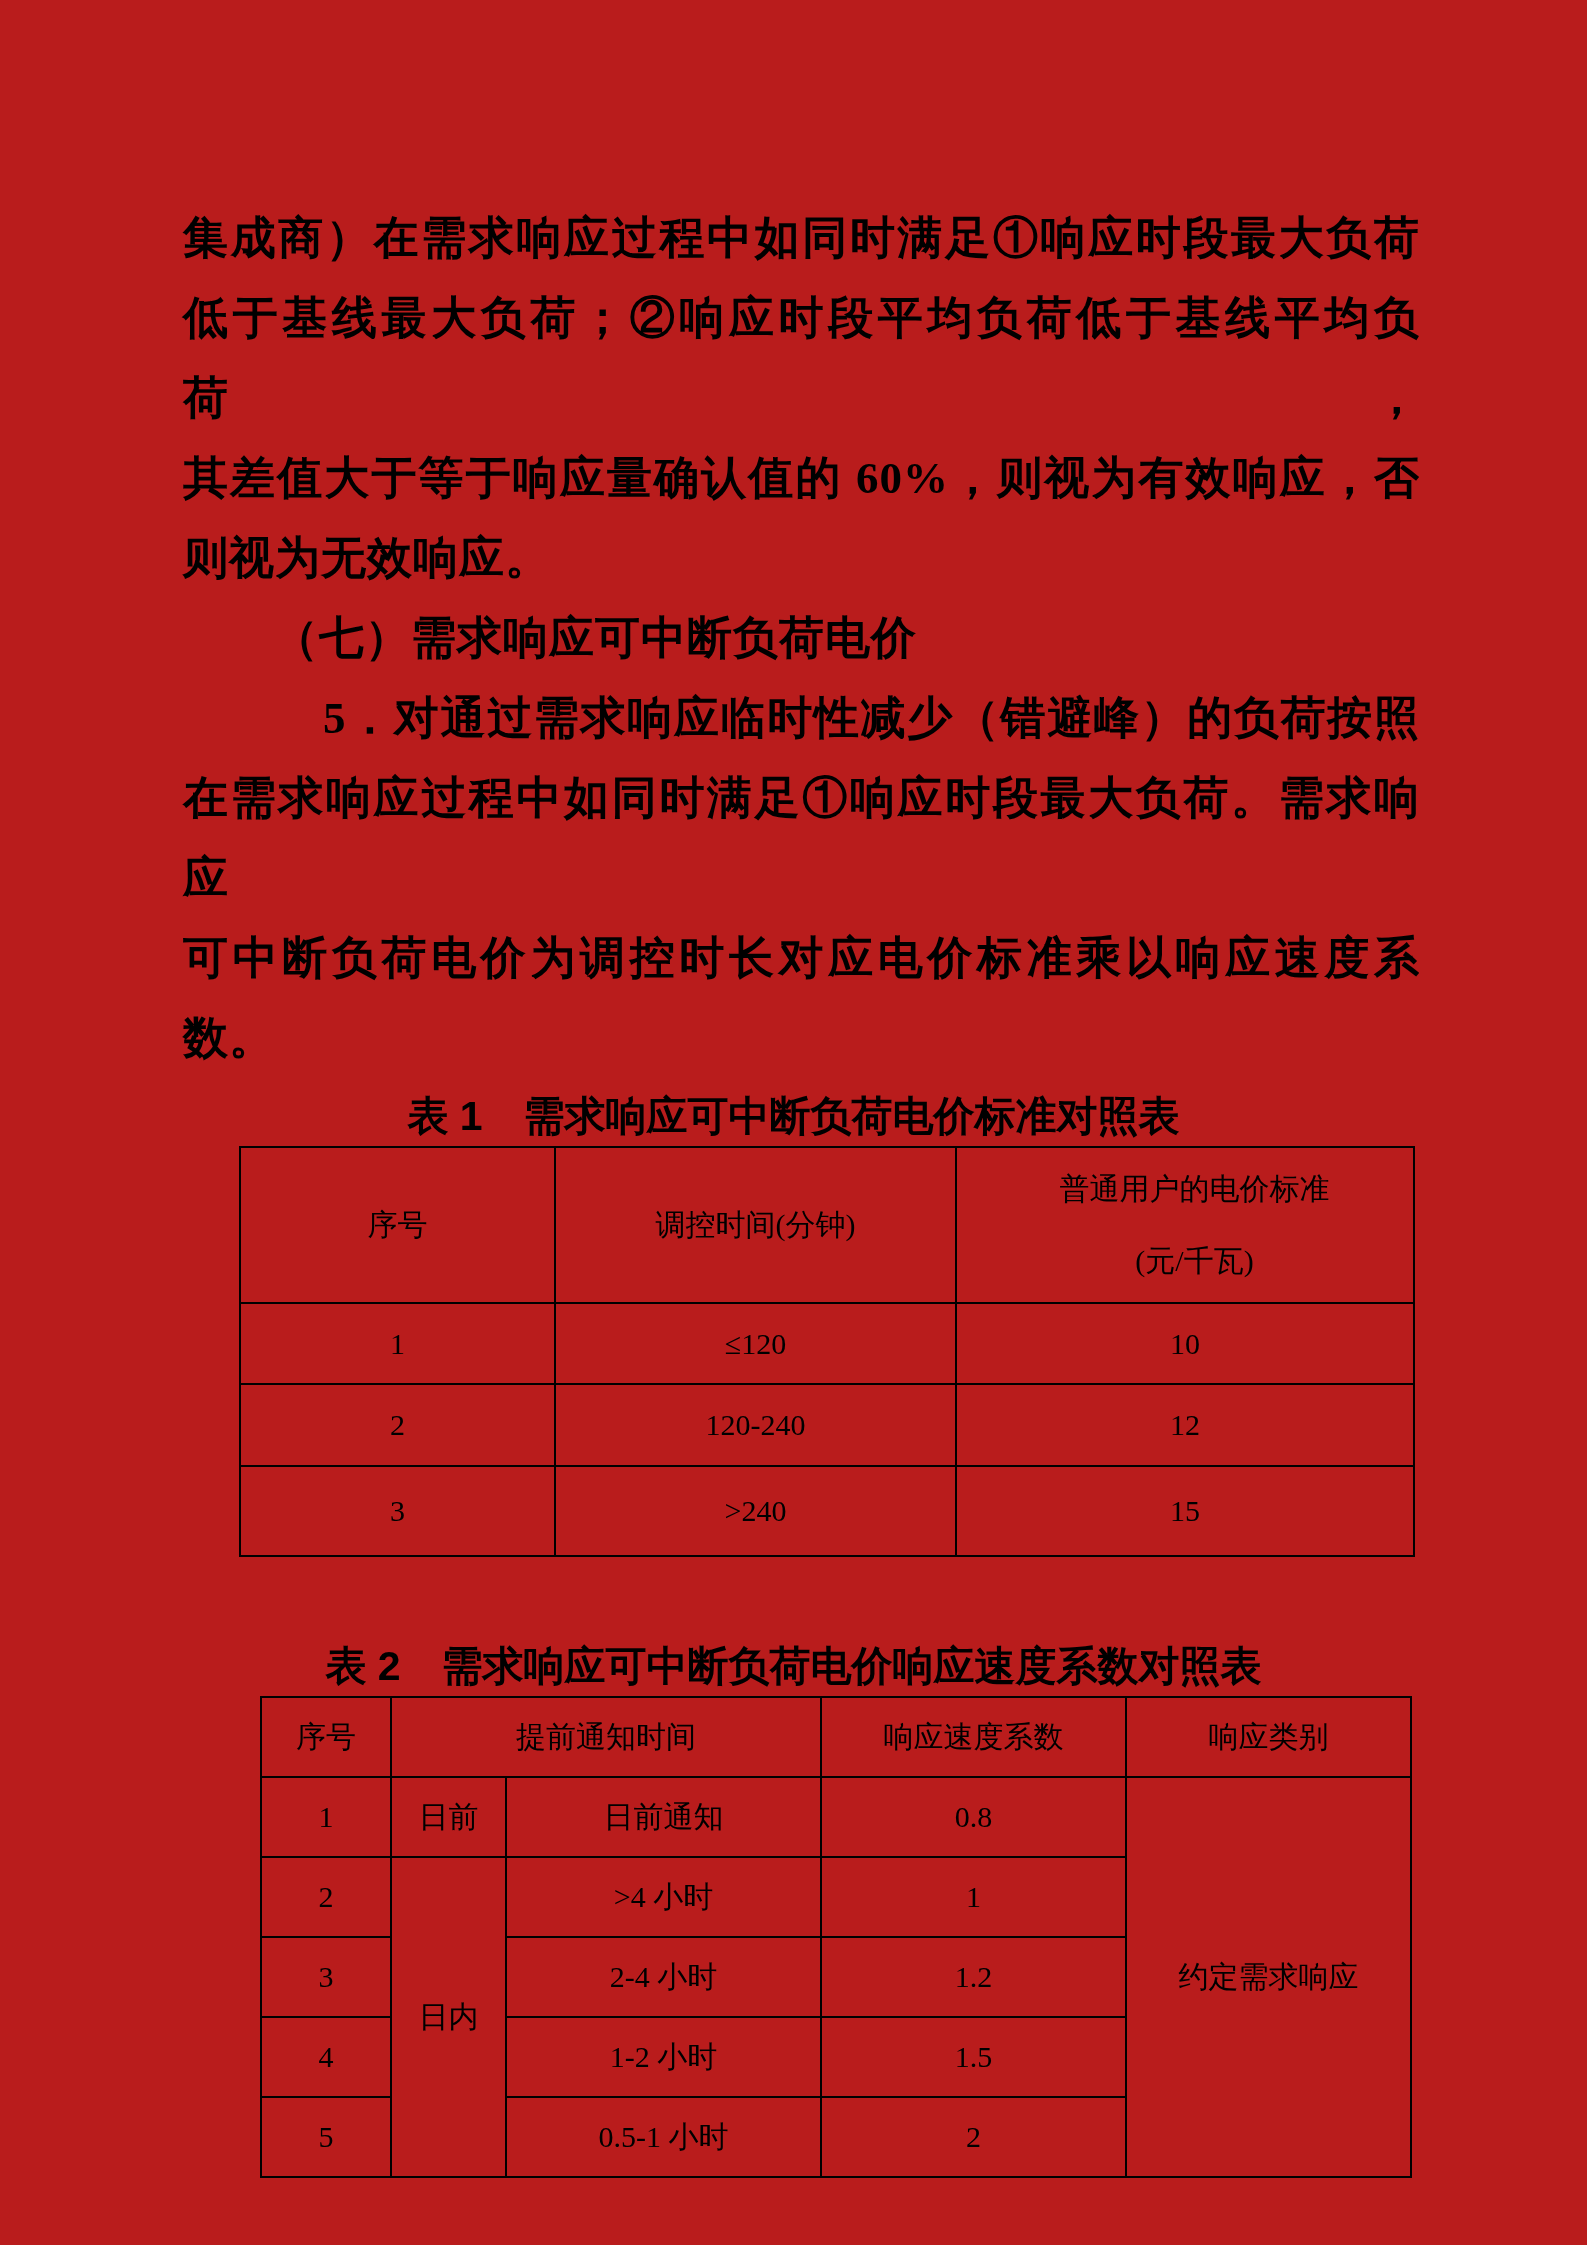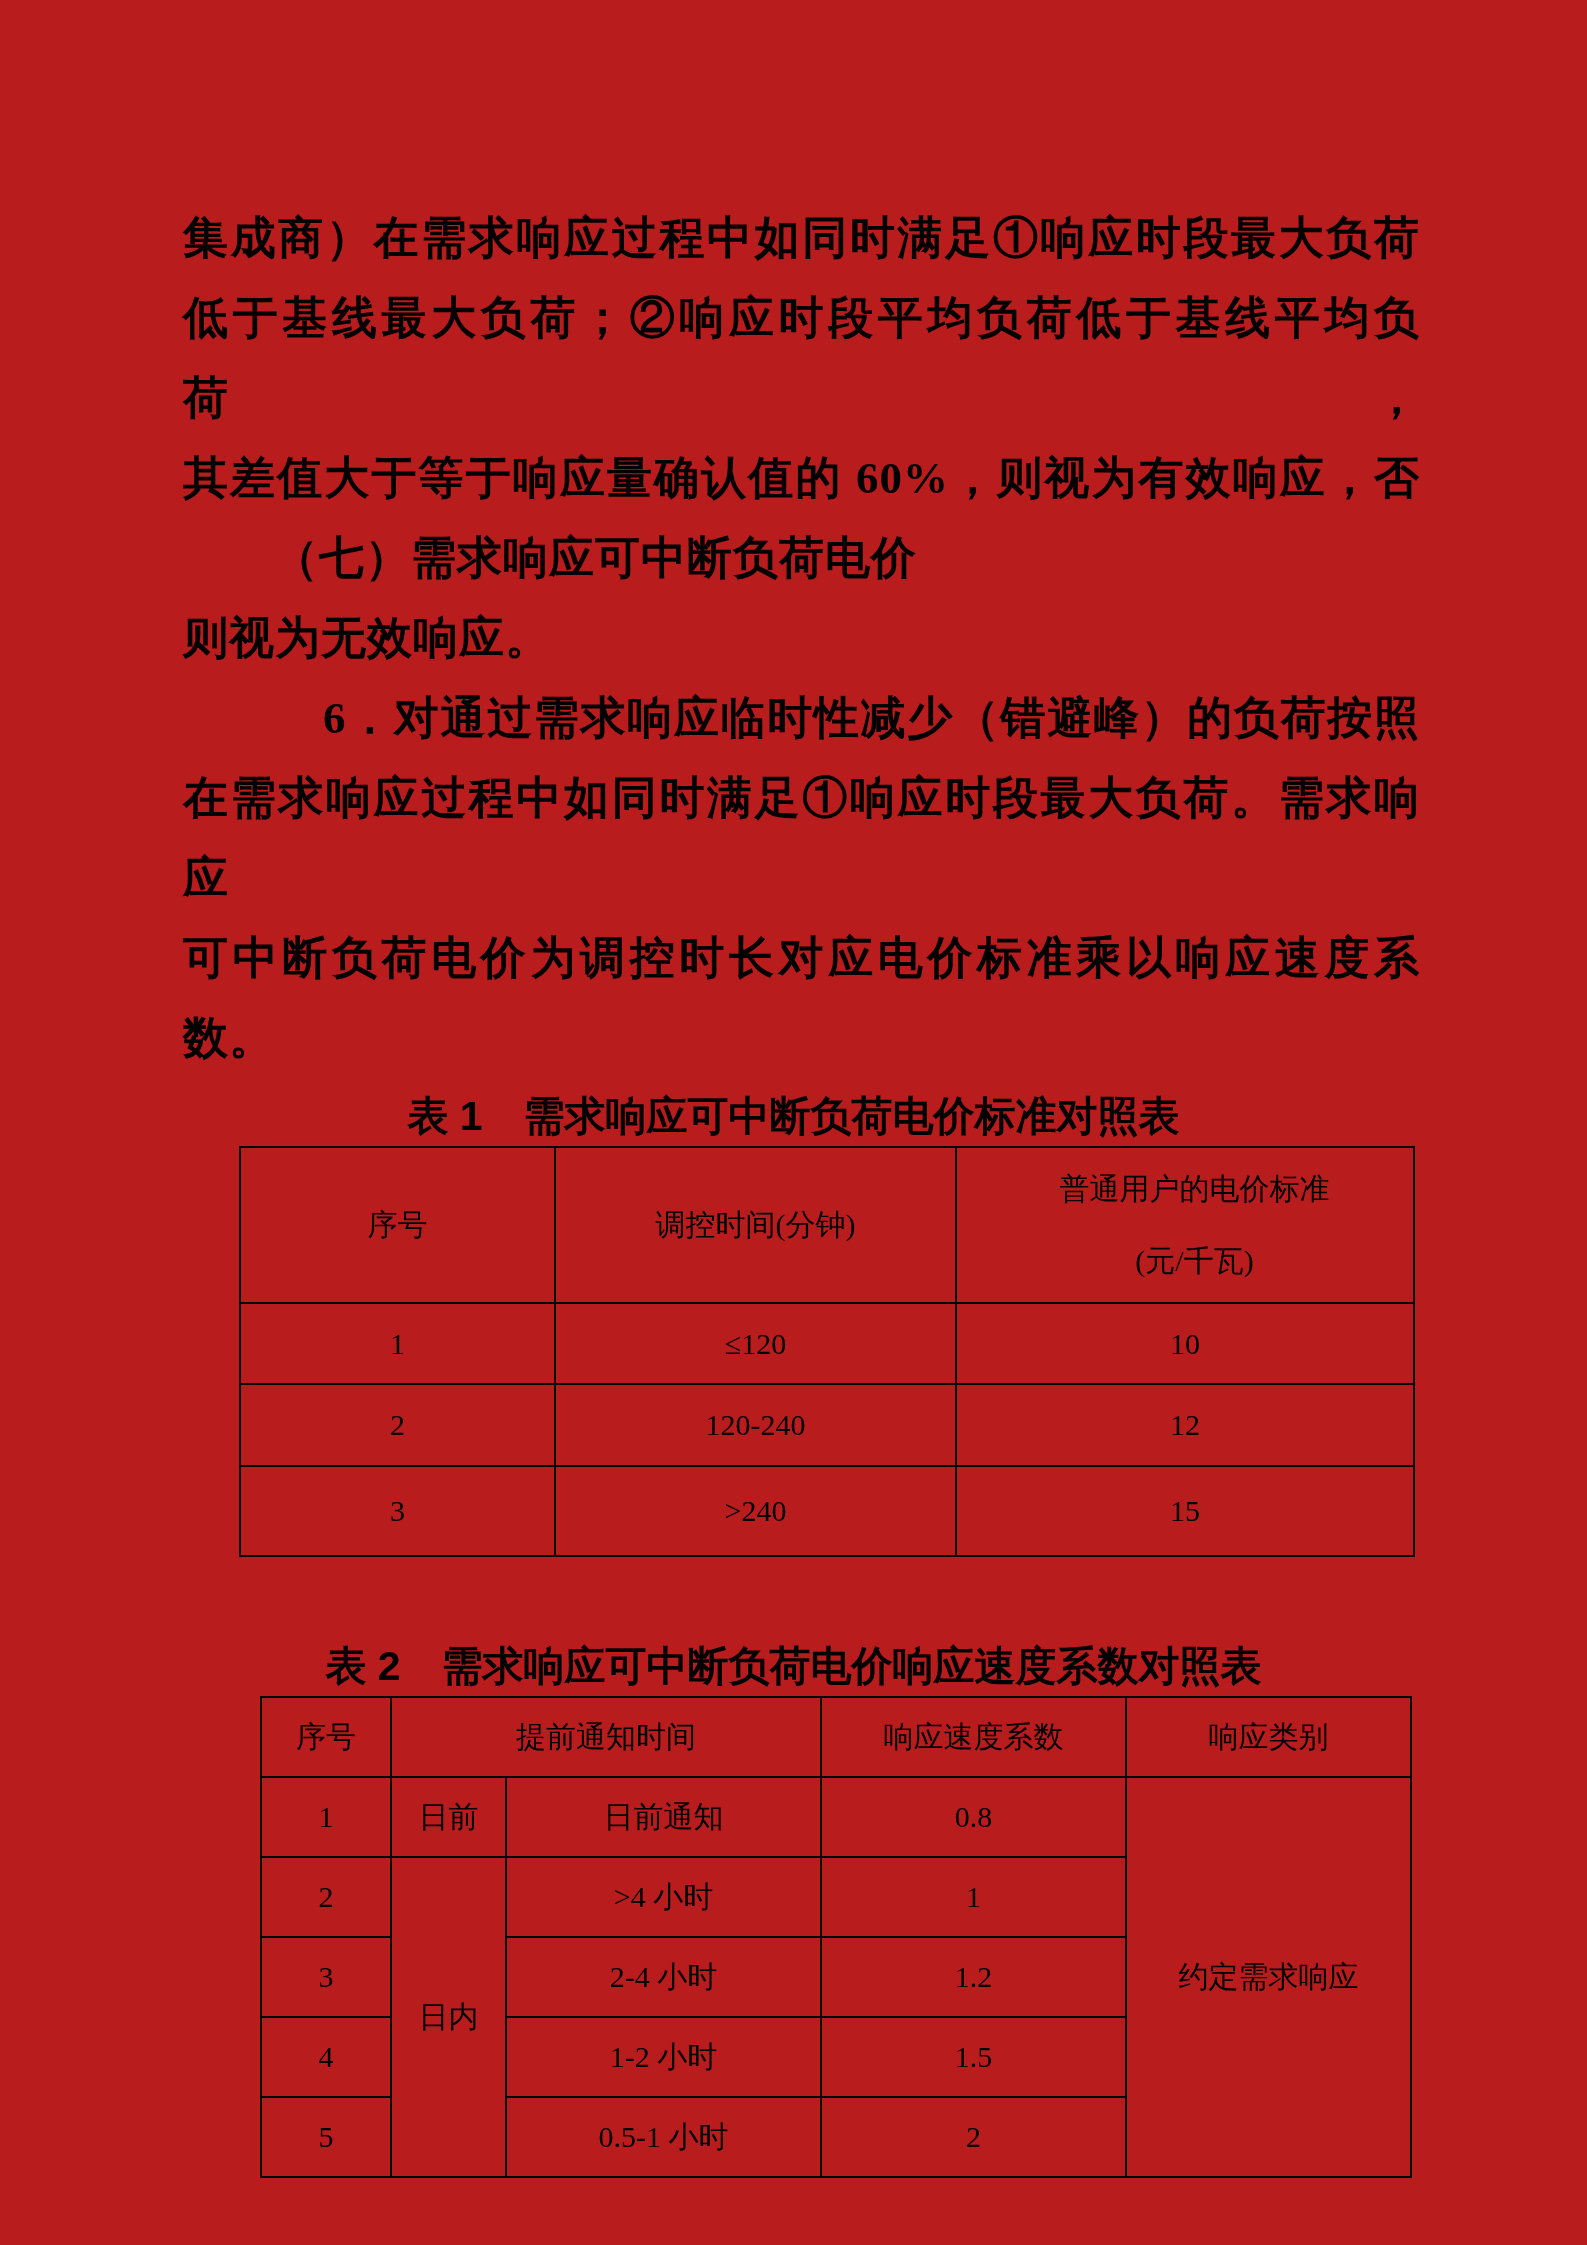--- a/index.html
+++ b/index.html
@@ -73,23 +73,23 @@
 </style>
 </head>
 <body>
 
 <div class="page">
 
   <div class="body-text">
     <div class="line j">集成商）在需求响应过程中如同时满足①响应时段最大负荷</div>
     <div class="line j">低于基线最大负荷；②响应时段平均负荷低于基线平均负荷，</div>
     <div class="line j">其差值大于等于响应量确认值的 60%，则视为有效响应，否</div>
+    <div class="line">则视为无效响应。</div>
     <div class="line heading-indent">（七）需求响应可中断负荷电价</div>
-    <div class="line">则视为无效响应。</div>
-    <div class="line num-indent j">6．对通过需求响应临时性减少（错避峰）的负荷按照</div>
+    <div class="line num-indent j">5．对通过需求响应临时性减少（错避峰）的负荷按照</div>
     <div class="line j">在需求响应过程中如同时满足①响应时段最大负荷。需求响应</div>
     <div class="line j">可中断负荷电价为调控时长对应电价标准乘以响应速度系</div>
     <div class="line">数。</div>
   </div>
 
   <div class="caption caption1">表 1　需求响应可中断负荷电价标准对照表</div>
 
   <table class="t1">
     <colgroup>
         <col class="c1">

